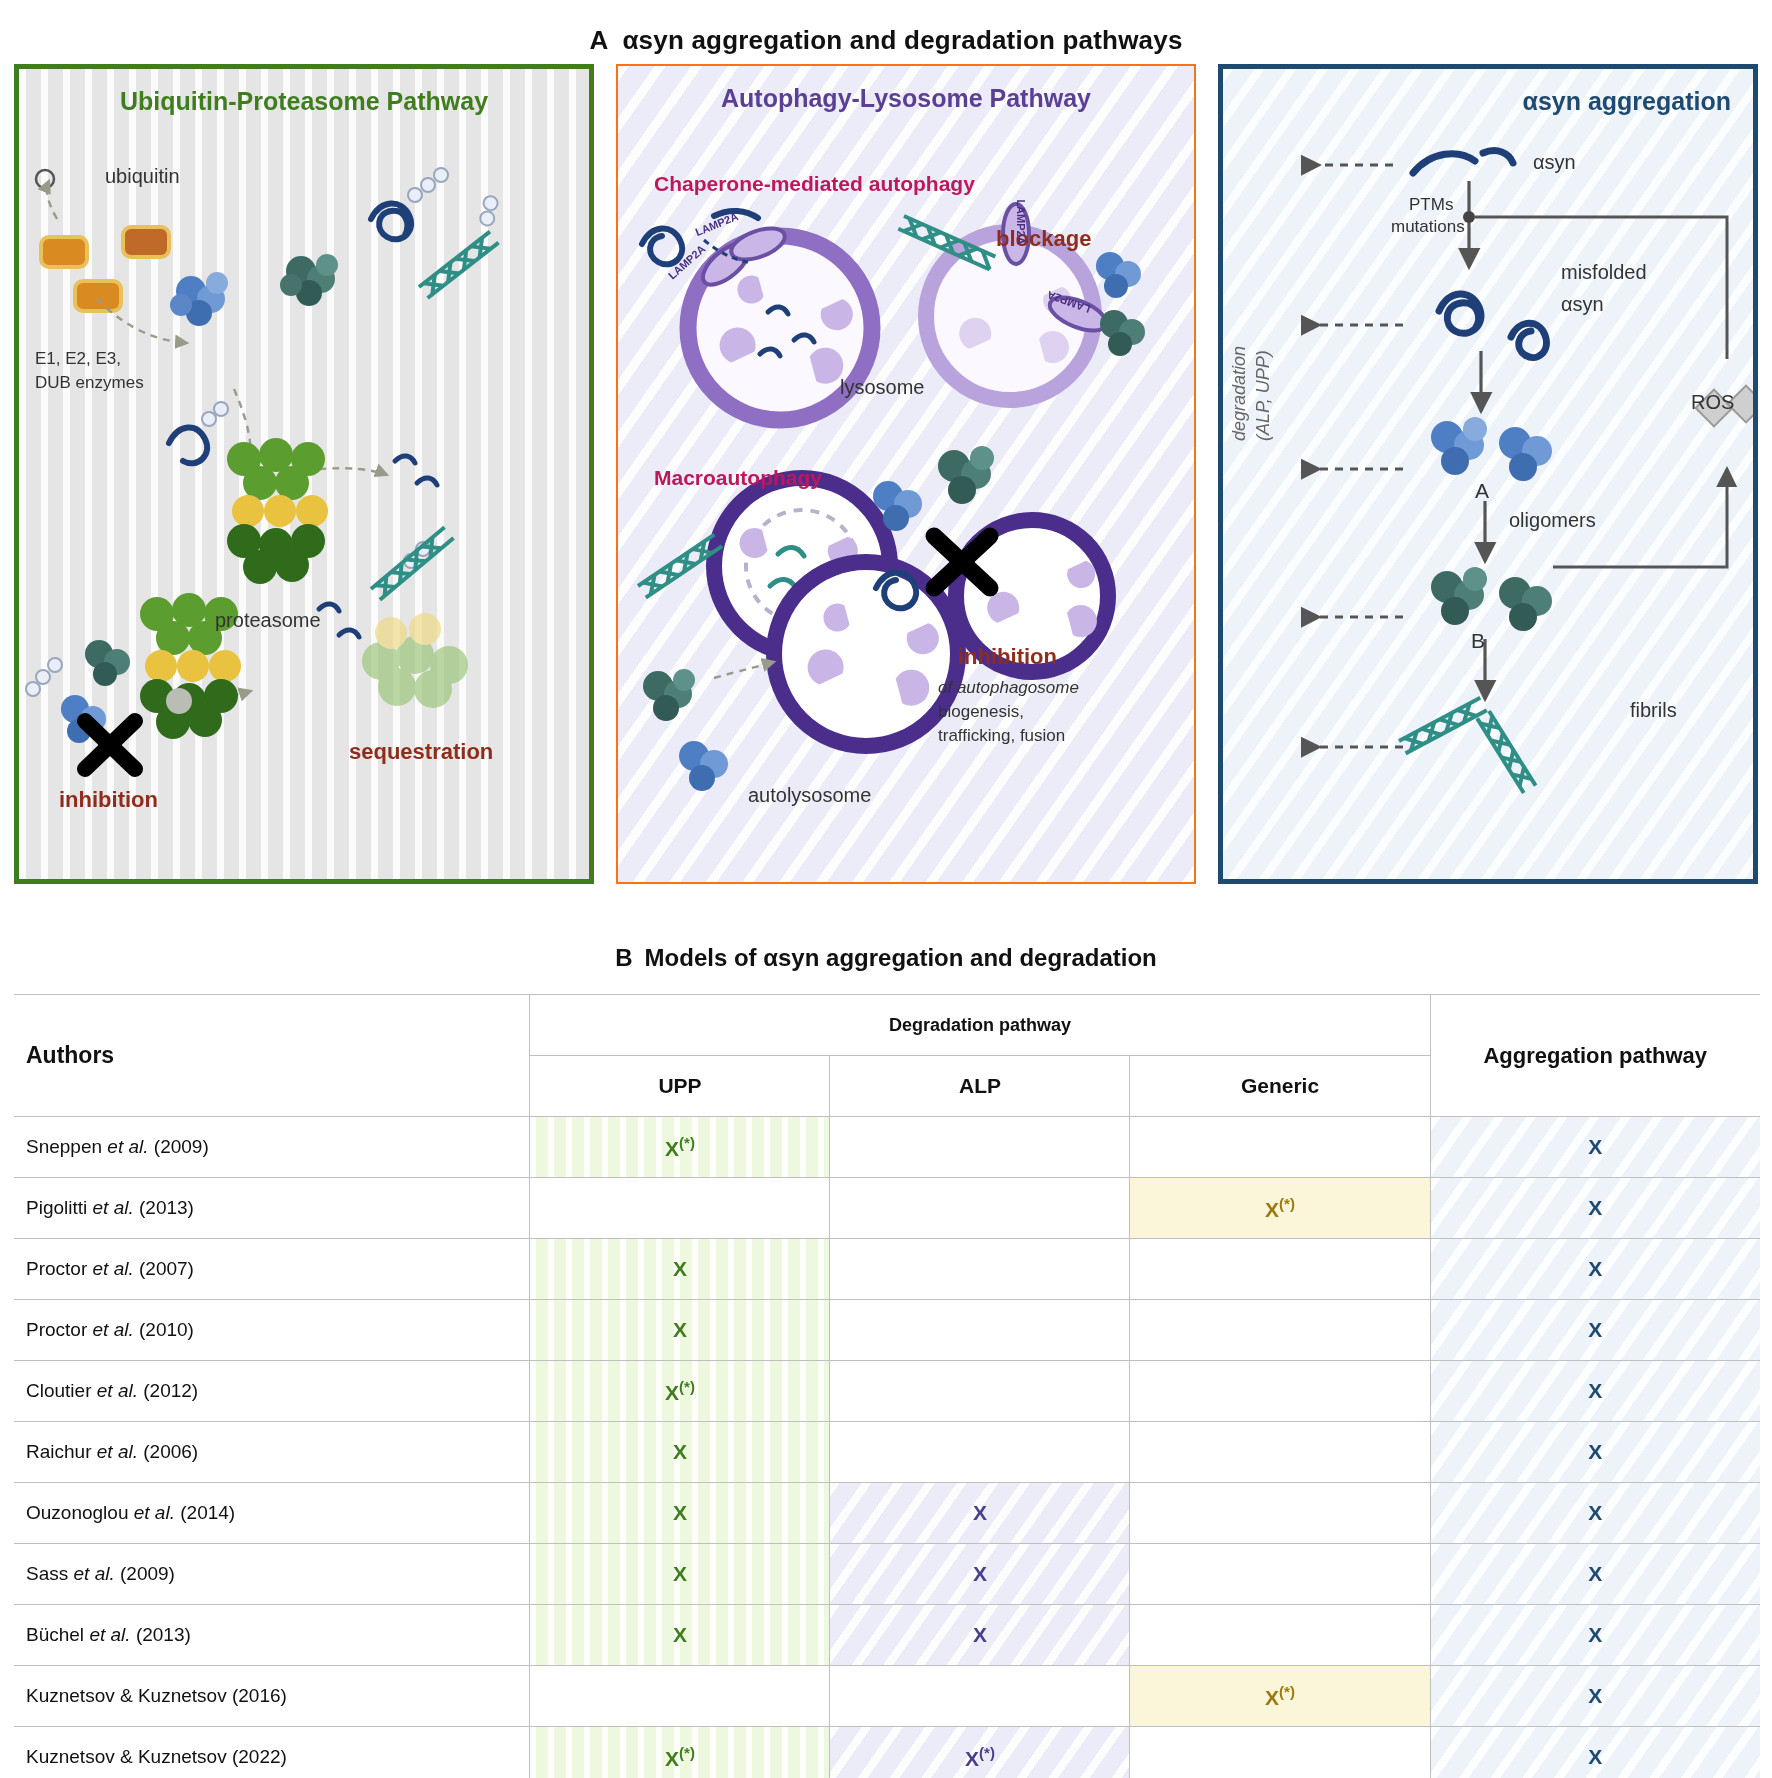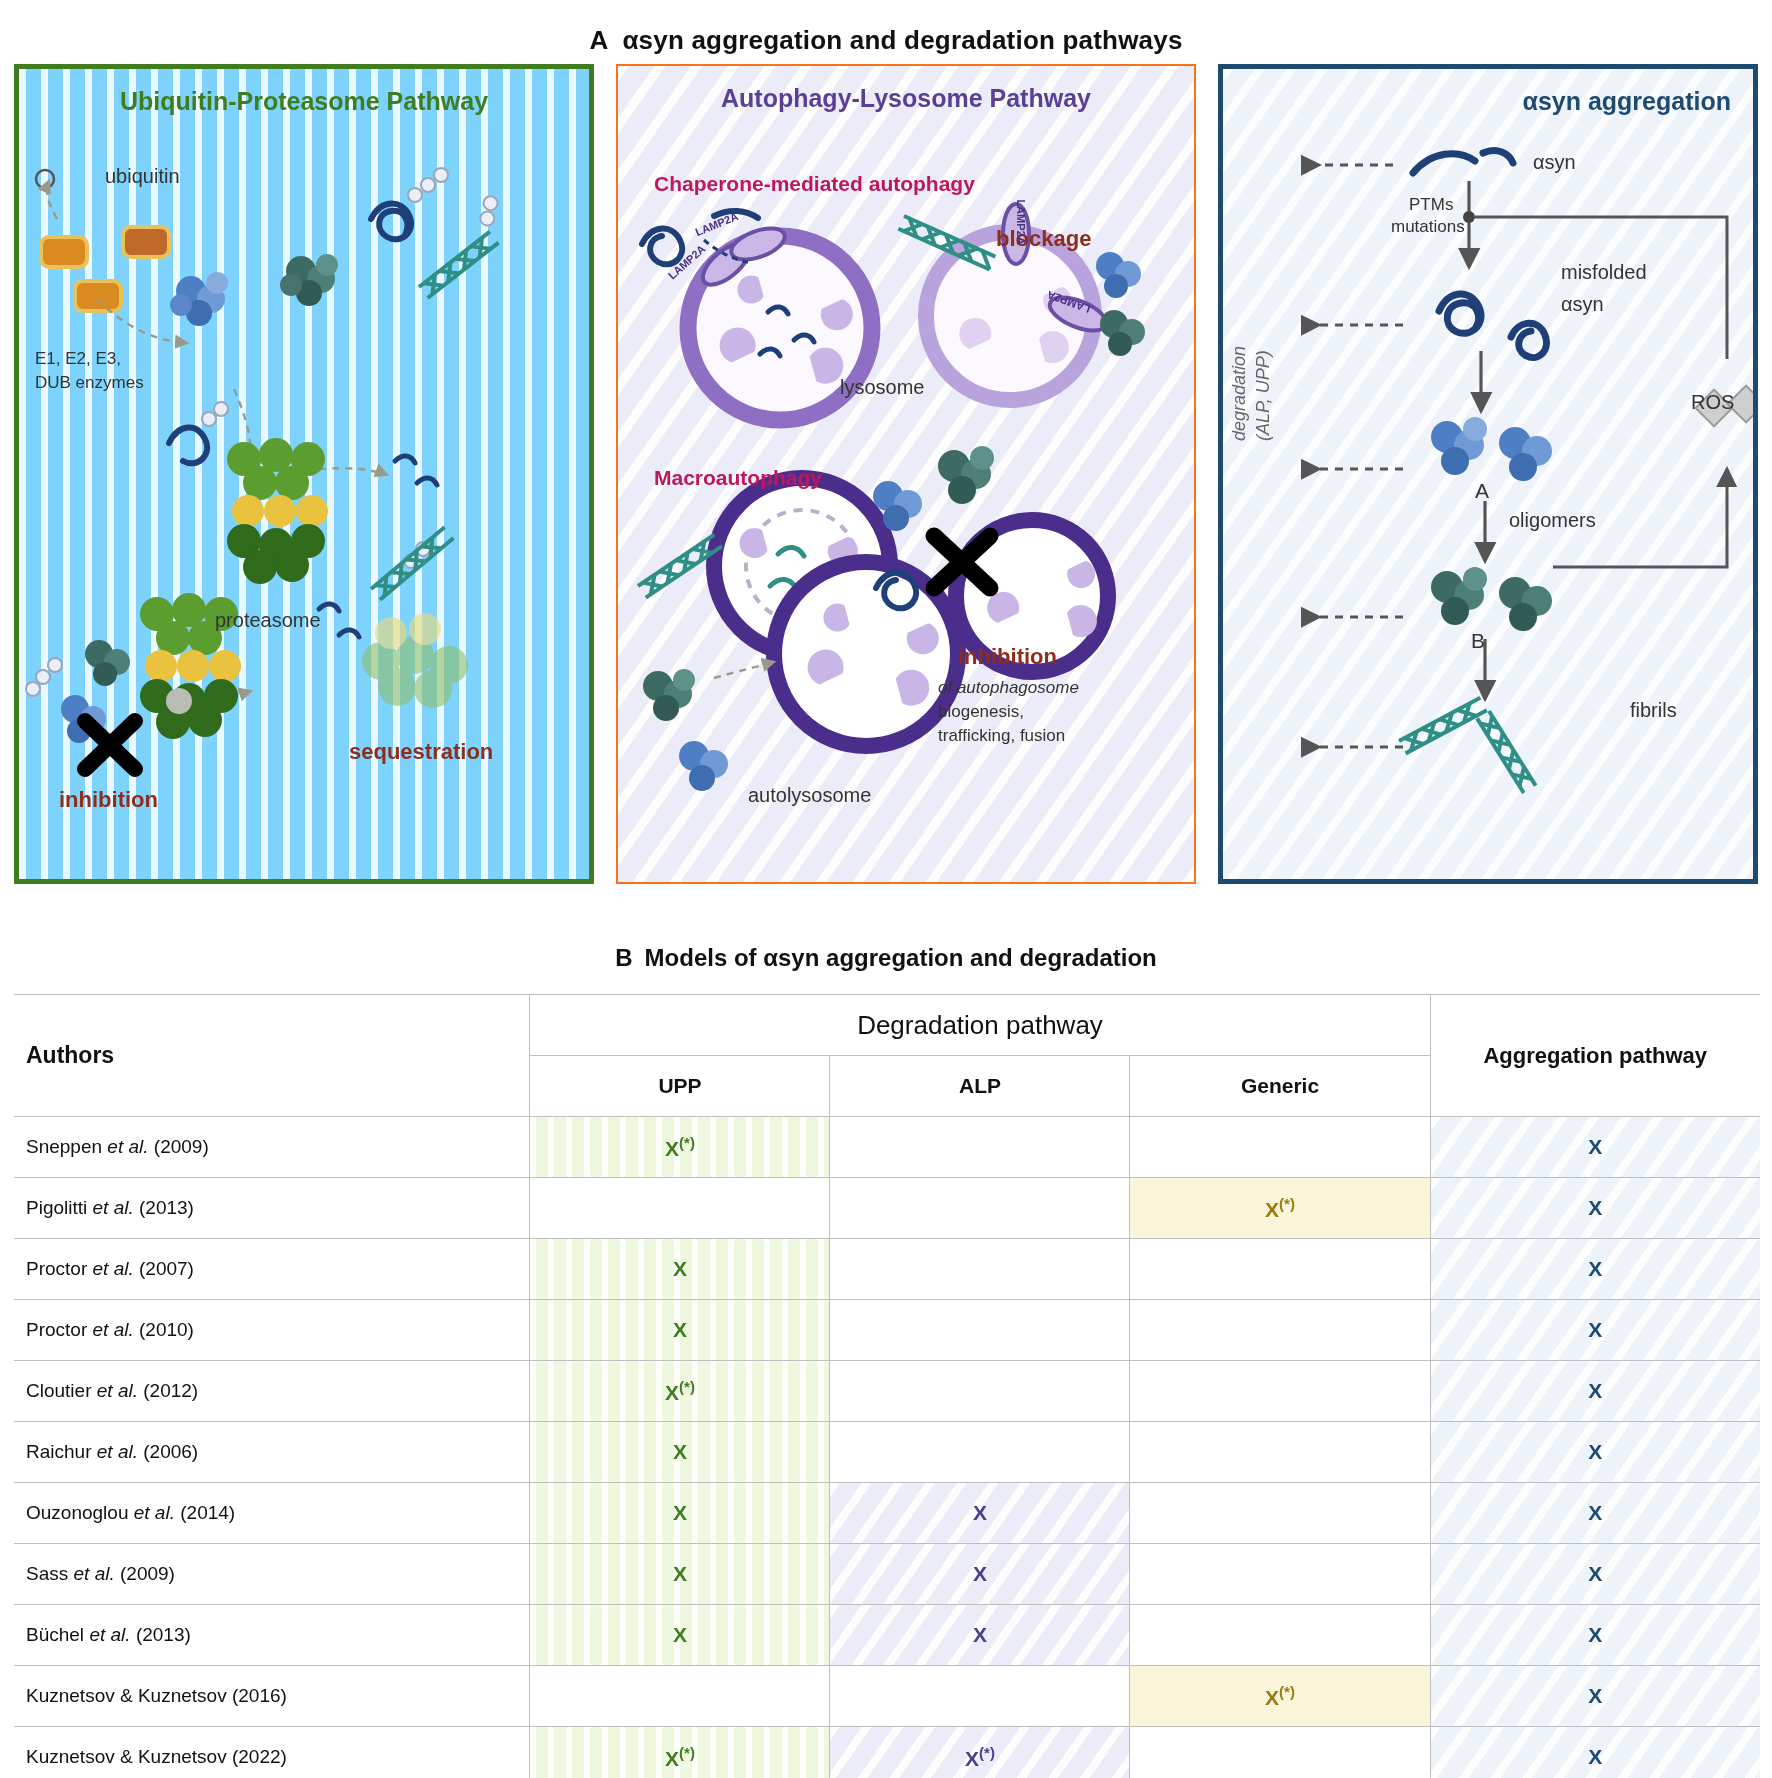--- a/index.html
+++ b/index.html
@@ -27,21 +27,21 @@
     gap:22px;
     padding:8px 14px 0 14px;
     box-sizing:border-box;
   }
   .panel{
     position:relative;
     box-sizing:border-box;
     height:820px;
     overflow:hidden;
   }
-  .p-upp{flex:0 0 580px;border:5px solid #3f7d1f;background:#7dd3fc;}
+  .p-upp{flex:0 0 580px;border:5px solid #3f7d1f;background:#e5e5e5;}
   .p-alp{flex:0 0 580px;border:2px solid #f97316;background:#ececf8;}
   .p-agg{flex:1 1 auto;border:5px solid #1f4a70;background:#eef3fa;}
 
   
   .stripes-v{
     position:absolute;inset:0;
     background-image:repeating-linear-gradient(90deg,
       rgba(255,255,255,.85) 0 7px, rgba(255,255,255,0) 7px 22px);
     pointer-events:none;
   }
@@ -100,21 +100,21 @@
     vertical-align:middle;
     height:40px;
     position:relative;
   }
   th.authors-h, td.authors{
     text-align:left;
     font-size:19px;
   }
   th.authors-h{font-size:23px;font-weight:bold;border-left:none;}
   td.authors{border-left:none;}
-  th.deg-h{font-size:26px;font-weight:normal;}
+  th.deg-h{font-size:18px;font-weight:bold;}
   th.agg-h{font-size:22px;font-weight:bold;border-right:none;}
   th.sub-h{font-size:21px;font-weight:bold;}
   td.agg{border-right:none;}
 
   .col-upp{width:300px;}
   .col-alp{width:300px;}
   .col-gen{width:300px;}
   .col-agg{width:330px;}
 
   td.upp-cell.filled{background-color:#eef8de;}

